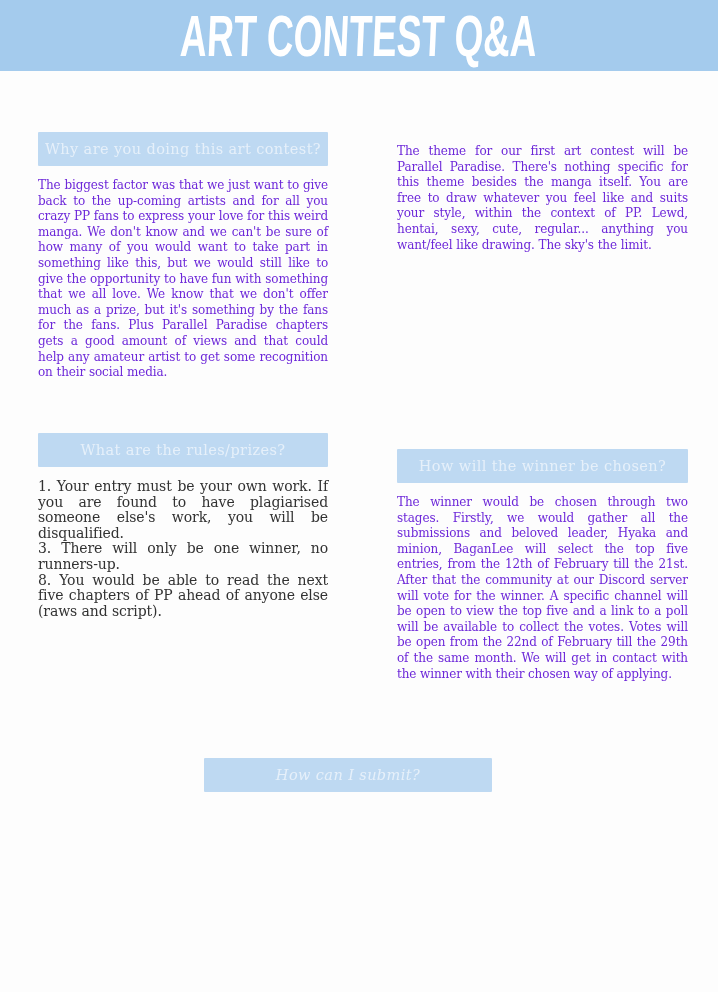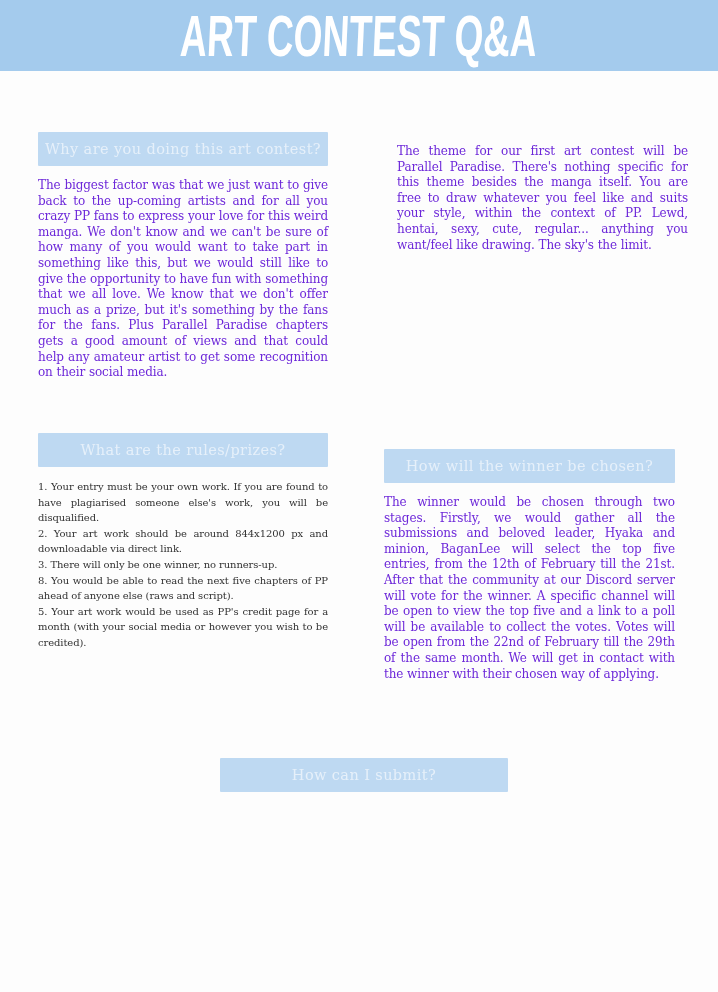--- a/index.html
+++ b/index.html
@@ -41,22 +41,22 @@
     display: inline-block;
     transform: scaleX(0.64) skewX(-4deg);
     transform-origin: center;
   }
   .qa-block {
     position: absolute;
   }
   .block-why    { left: 38px;  top: 132px; width: 290px; }
   .block-theme  { left: 397px; top: 132px; width: 291px; }
   .block-rules  { left: 38px;  top: 433px; width: 290px; }
-  .block-winner { left: 384px; top: 449px; width: 291px; }
-  .block-submit { left: 220px; top: 758px; width: 288px; }
+  .block-winner { left: 397px; top: 449px; width: 291px; }
+  .block-submit { left: 204px; top: 758px; width: 288px; font-style: italic; }
   .q-box {
     background: #bed9f2;
     height: 34px;
     display: flex;
     align-items: center;
     justify-content: center;
     border-radius: 1px;
   }
   .q-box span {
     color: #e6f0fa;
@@ -69,21 +69,21 @@
     line-height: 15.6px;
     text-align: justify;
     color: #6d28d9;
     letter-spacing: -0.1px;
   }
   .rules-list {
     margin: 12px 0 0 0;
   }
   .rules-list p {
     margin: 0;
-    font-size: 10px;
+    font-size: 14px;
     line-height: 15.6px;
     text-align: justify;
     color: #323232;
     letter-spacing: -0.1px;
   }
 </style>
 </head>
 <body>
 
 <div class="page">
@@ -102,24 +102,22 @@
   <div class="qa-block block-theme">
     <p class="answer">The theme for our first art contest will be Parallel Paradise. There's nothing specific for this theme besides the manga itself. You are free to draw whatever you feel like and suits your style, within the context of PP. Lewd, hentai, sexy, cute, regular... anything you want/feel like drawing. The sky's the limit.</p>
   </div>
 
   <div class="qa-block block-rules">
     <div class="q-box">
       <span>What are the rules/prizes?</span>
     </div>
     <div class="rules-list">
       <p>1. Your entry must be your own work. If you are found to have plagiarised someone else's work, you will be disqualified.</p>
-      <p>2. Your art work should be around 844x1200 px and downloadable via direct link.</p>
       <p>3. There will only be one winner, no runners-up.</p>
       <p>8. You would be able to read the next five chapters of PP ahead of anyone else (raws and script).</p>
-      <p>5. Your art work would be used as PP's credit page for a month (with your social media or however you wish to be credited).</p>
     </div>
   </div>
 
   <div class="qa-block block-winner">
     <div class="q-box">
       <span>How will the winner be chosen?</span>
     </div>
     <p class="answer">The winner would be chosen through two stages. Firstly, we would gather all the submissions and beloved leader, Hyaka and minion, BaganLee will select the top five entries, from the 12th of February till the 21st. After that the community at our Discord server will vote for the winner. A specific channel will be open to view the top five and a link to a poll will be available to collect the votes. Votes will be open from the 22nd of February till the 29th of the same month. We will get in contact with the winner with their chosen way of applying.</p>
   </div>
 

